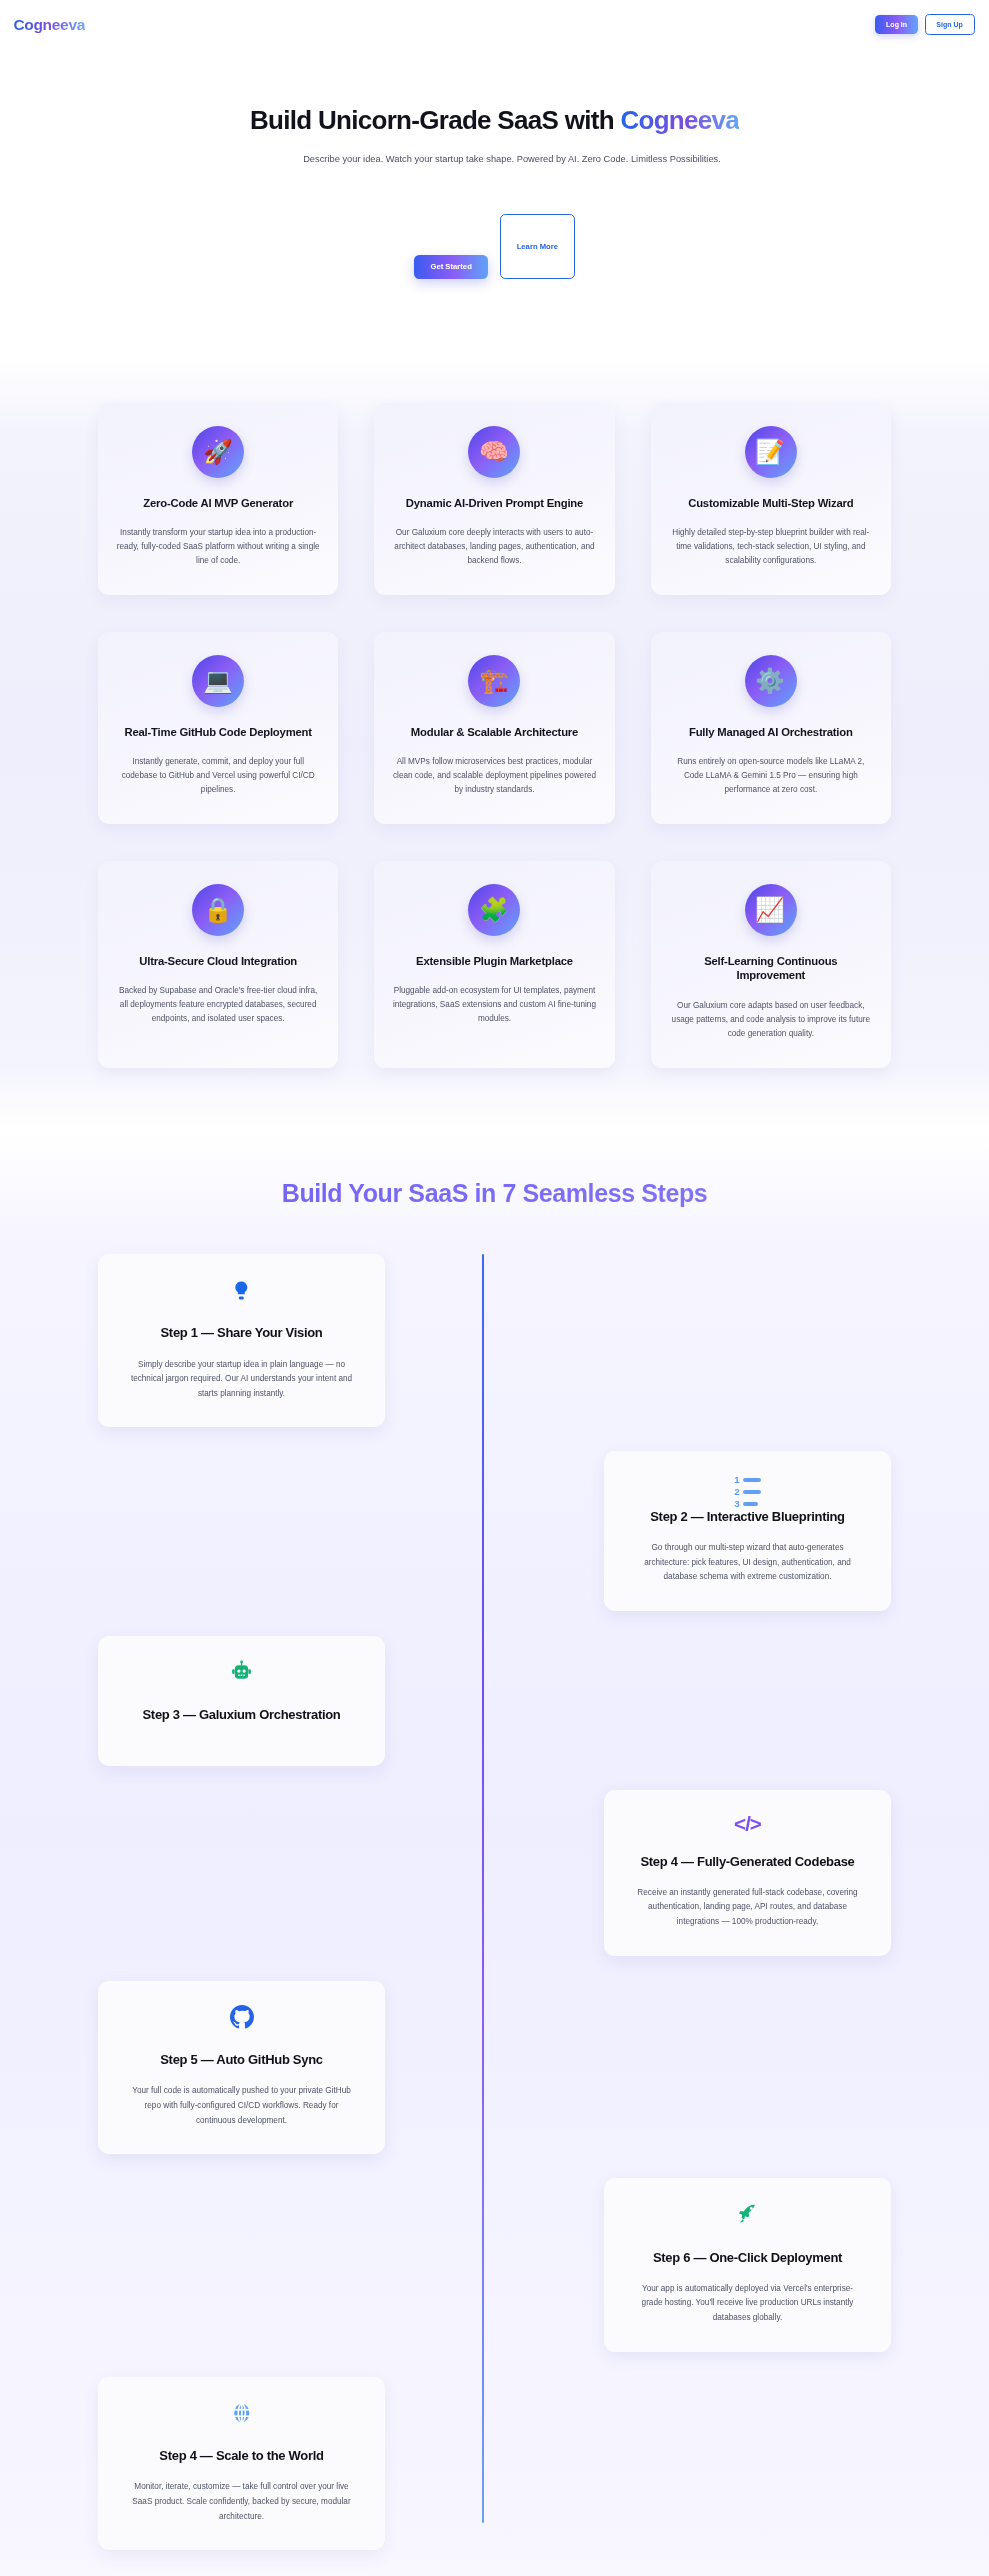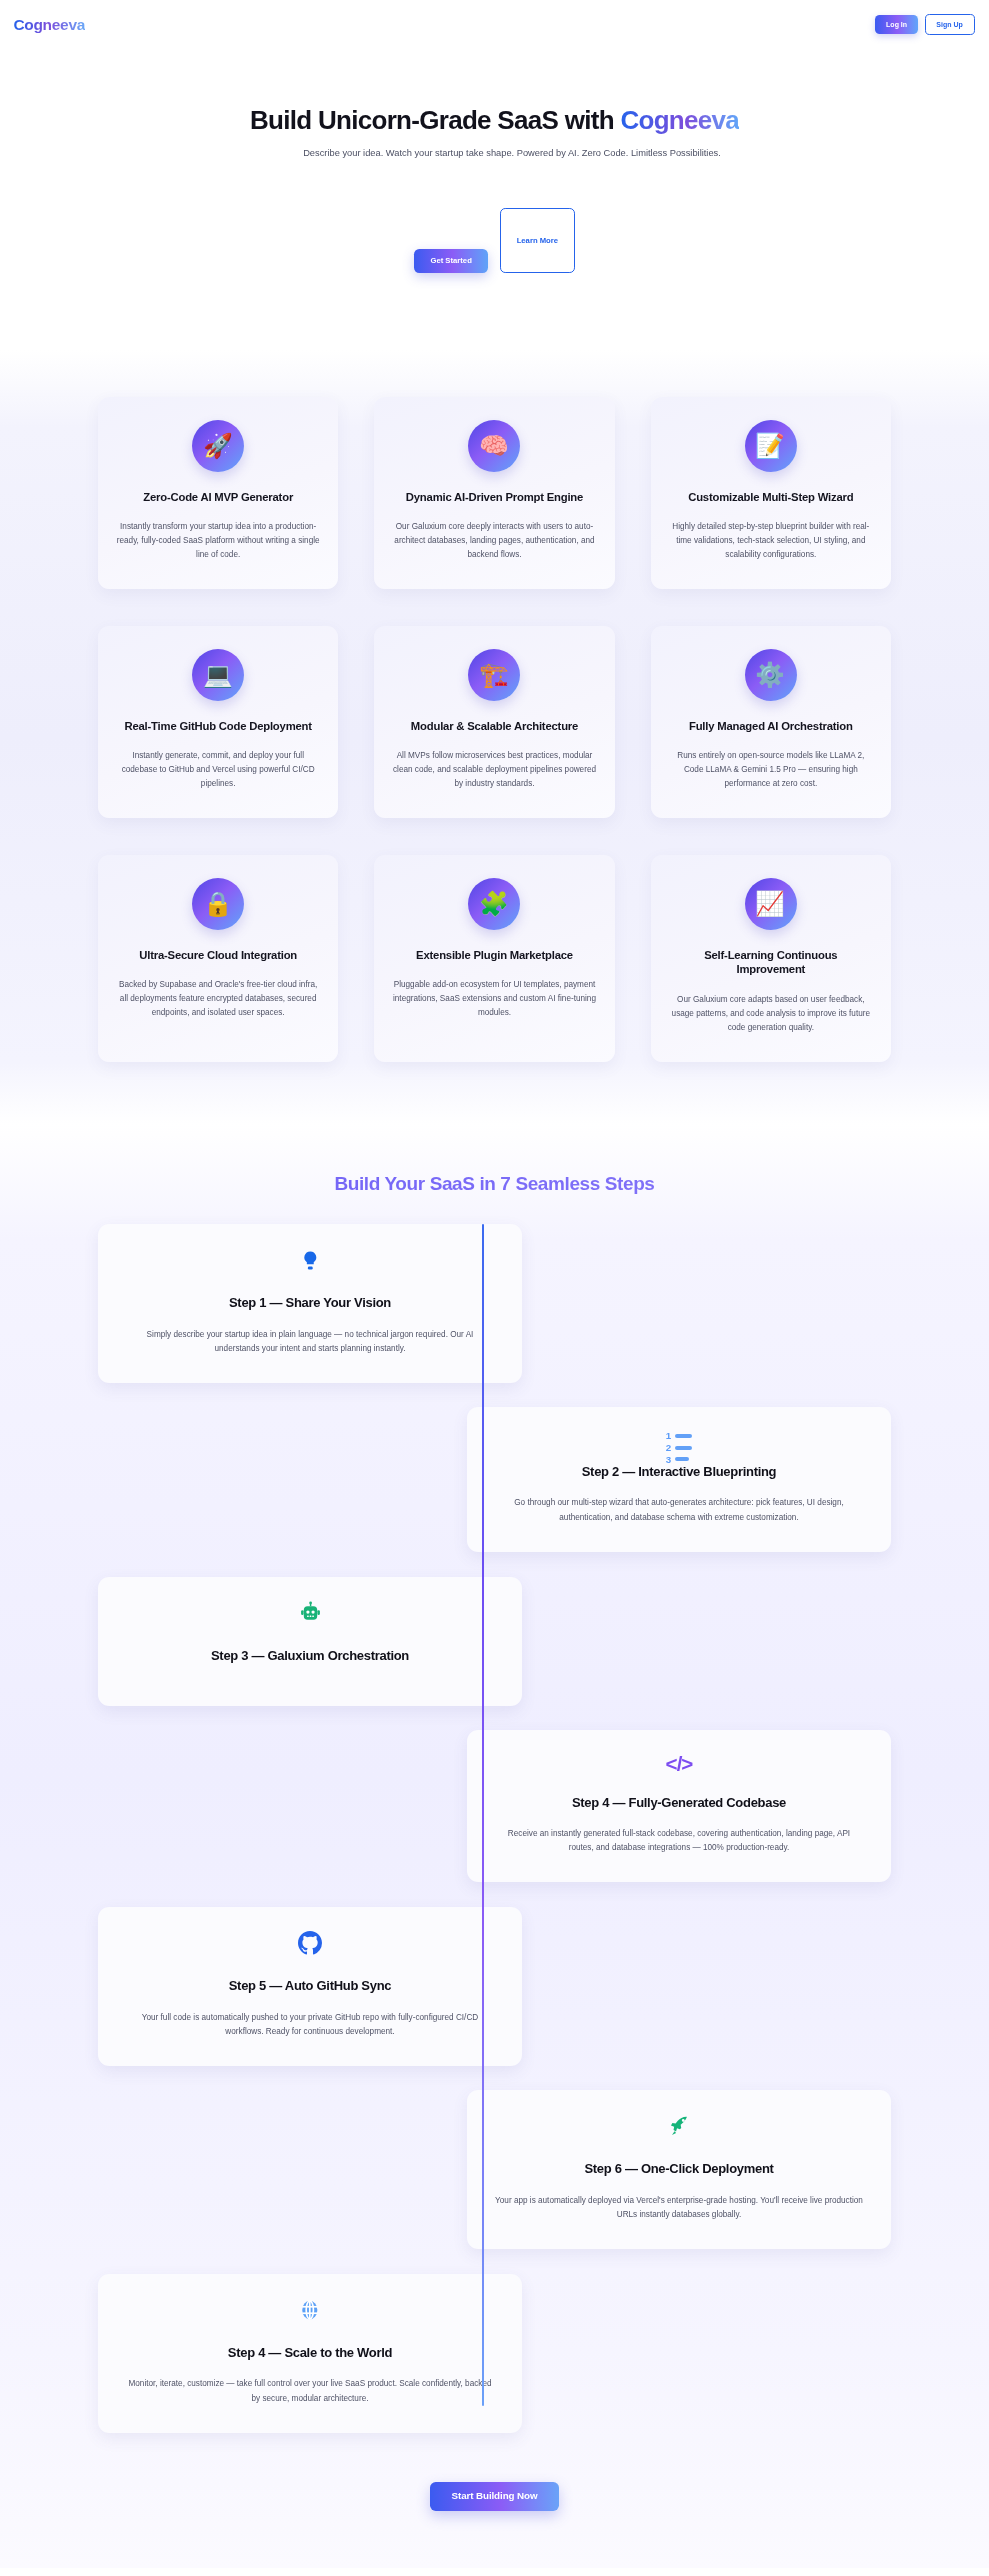--- a/index.html
+++ b/index.html
@@ -65,21 +65,21 @@
     color: #12121c;
     line-height: 1.12;
   }
   .hero h1 .accent {
     background: linear-gradient(90deg,#2563eb 0%,#7c4ddb 55%,#62a6f8 100%);
     -webkit-background-clip: text;
     background-clip: text;
     color: transparent;
   }
   .hero p {
-    margin-top: 13px;
+    margin-top: 19px;
     font-size: 9.3px;
     color: #4b4f63;
     font-weight: 400;
     padding-left: 35px;
   }
   .hero-cta { margin-top: 50px; display: flex; justify-content: center; gap: 11.3px; }
   .btn-get {
     background: linear-gradient(90deg,#3b5bf0 0%,#8b5cf6 52%,#5fa3f8 100%);
     color:#fff; padding: 8.2px 16.5px; font-size: 7.7px; border-radius: 5.2px;
     box-shadow: 0 4.1px 11.3px rgba(90,95,220,.3);
@@ -128,33 +128,33 @@
     font-size: 11.3px; font-weight: 800; letter-spacing: -0.2px;
     color: #14141f; line-height: 1.3; margin-bottom: 15.5px;
   }
   .fcard p { font-size: 8.2px; line-height: 1.72; color: #4f5266; }
 
   
   .steps {
     background: linear-gradient(180deg,#ffffff 0%,#f5f4ff 8%,#efeeff 45%,#f6f5ff 85%,#fbfaff 100%);
     padding: 49px 0 57px;
   }
-  .steps .section-title { margin-bottom: 29px; font-size: 19px; }
+  .steps .section-title { margin-bottom: 46px; font-size: 25px; }
   .timeline { position: relative; width: 793px; margin: 0 auto; }
   .timeline:before {
     content:""; position:absolute; left: 384px; top: 0; bottom: 27px;
     width: 1.5px;
     background: linear-gradient(180deg,#3b6bf0 0%,#6d4df3 30%,#8b5cf6 60%,#6aa0f8 100%);
     border-radius: 1px;
   }
   .srow { display: flex; }
   .srow.left  { justify-content: flex-start; }
   .srow.right { justify-content: flex-end; }
   .scard {
-    width: 424px;
+    width: 287px;
     background: #fbfbfe;
     border-radius: 11.3px;
     padding: 24px 28px 26px;
     box-shadow: 0 5.2px 15.5px rgba(80,80,160,.09);
     text-align: center;
   }
   .scard .sic { font-size: 23px; line-height: 1; margin-bottom: 19.6px; display:block; }
   .scard h3 {
     font-size: 13px; font-weight: 800; letter-spacing: -0.3px;
     color: #101019; line-height: 1.28; margin-bottom: 15.5px;

